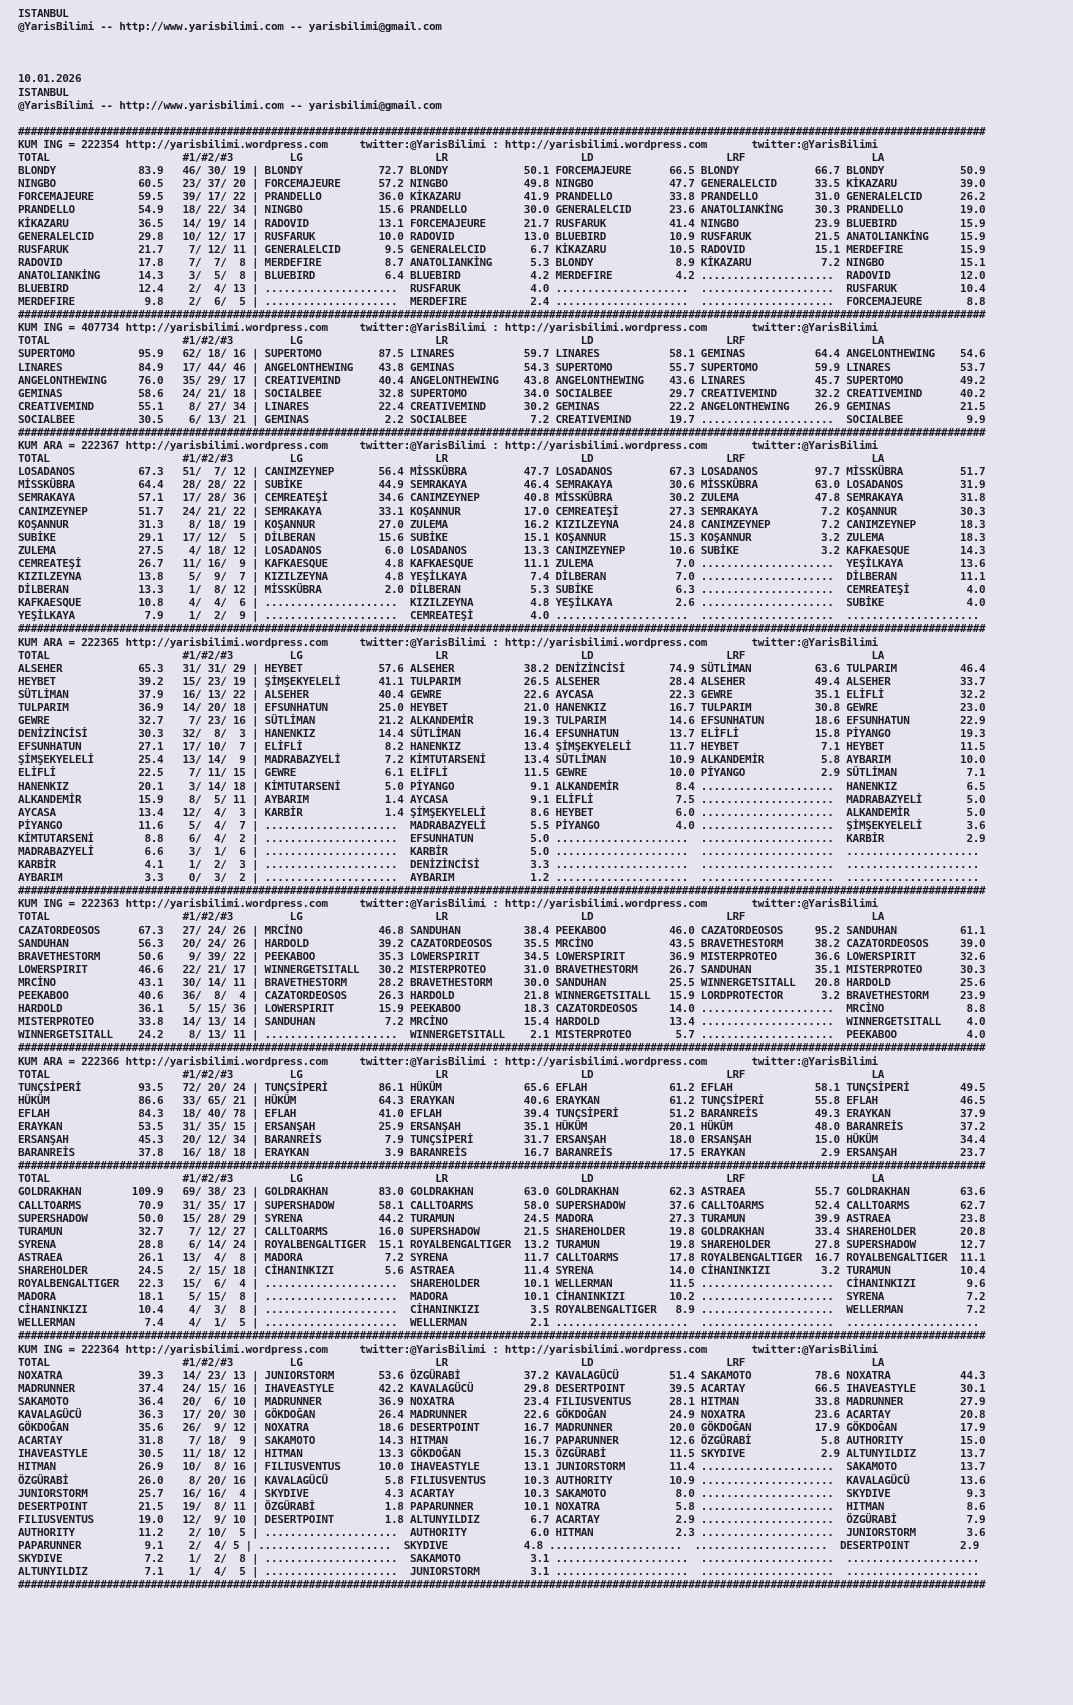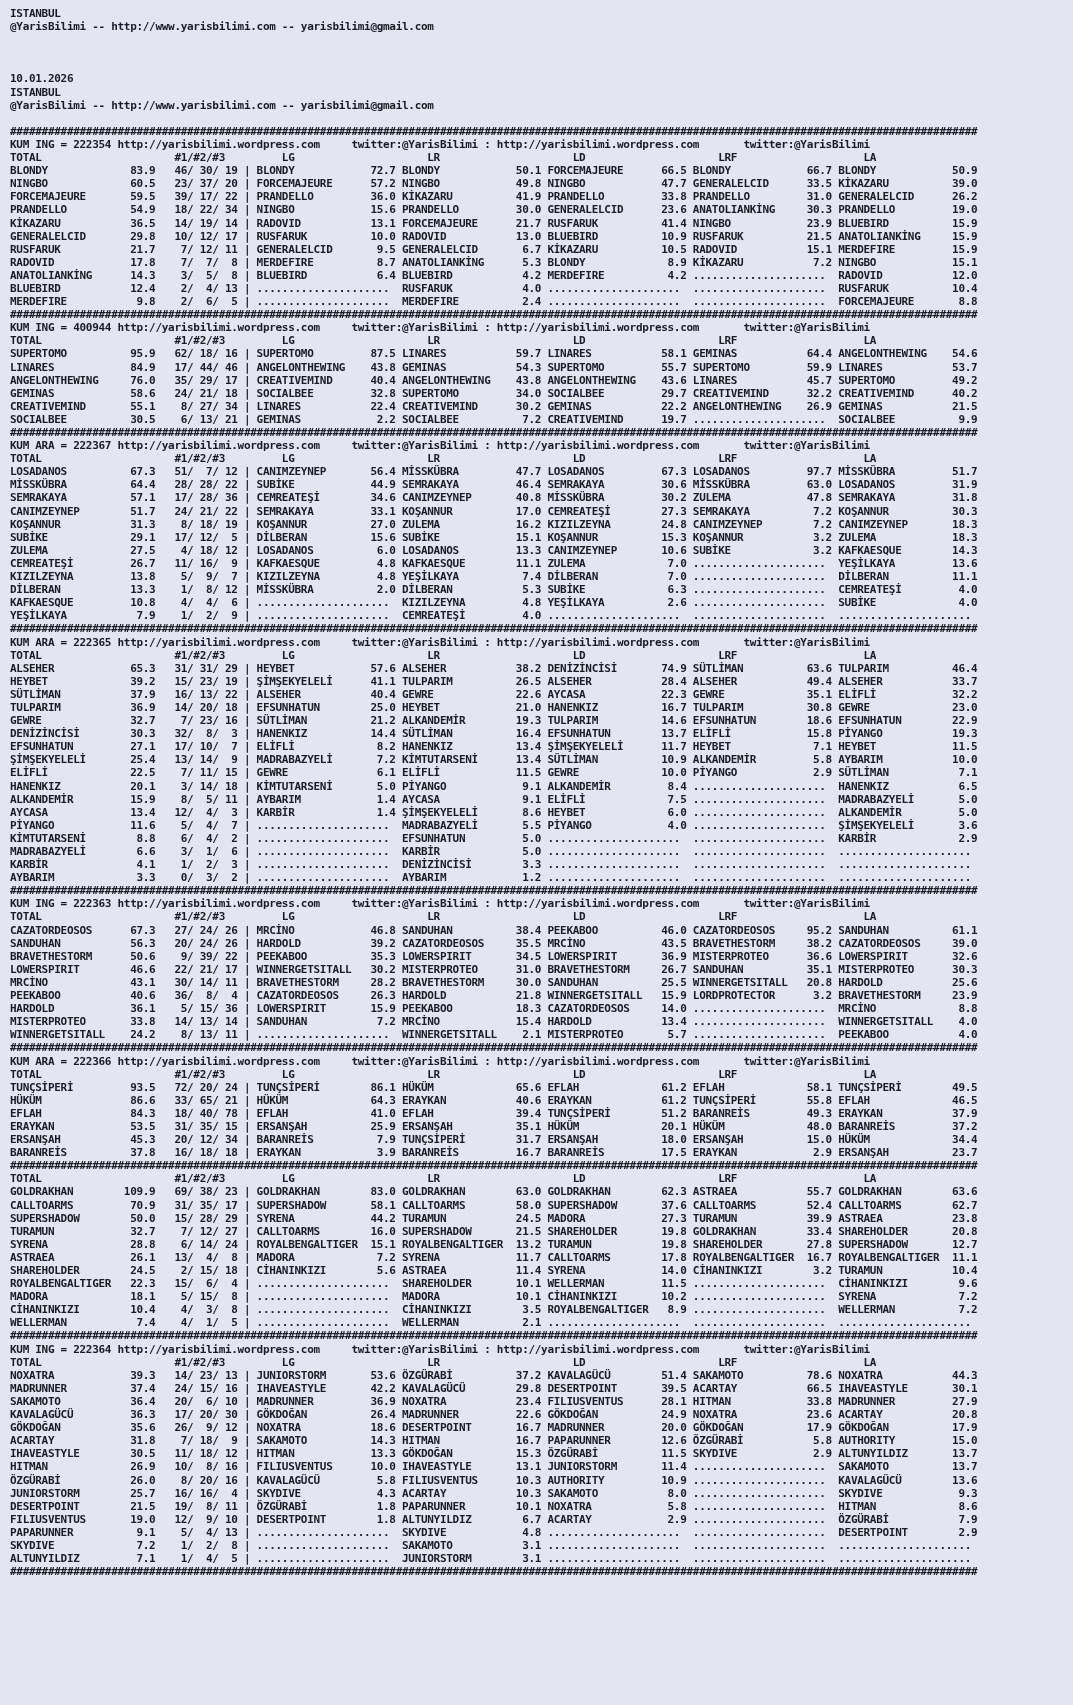--- a/index.html
+++ b/index.html
@@ -3,21 +3,21 @@
 <meta charset="utf-8">
 <style>
   html, body { margin: 0; padding: 0; }
   body {
     width: 1073px; min-height: 1705px;
     background: #e5e5f2;
     font-family: "DejaVu Sans Mono", "Liberation Mono", monospace;
     font-size: 11px; font-weight: bold;
     color: #1b1b26;
   }
-  #page { padding: 7px 0 0 10px; }
+  #page { padding: 7px 0 0 18px; }
   .ln {
     white-space: pre;
     height: 13.1px; line-height: 13.1px;
     letter-spacing: -0.3px;
   }
 </style>
 </head>
 <body>
 
 <div id="page">
@@ -39,21 +39,21 @@
       <div class="ln">FORCEMAJEURE       59.5   39/ 17/ 22 | PRANDELLO         36.0 KİKAZARU          41.9 PRANDELLO         33.8 PRANDELLO         31.0 GENERALELCID      26.2</div>
       <div class="ln">PRANDELLO          54.9   18/ 22/ 34 | NINGBO            15.6 PRANDELLO         30.0 GENERALELCID      23.6 ANATOLIANKİNG     30.3 PRANDELLO         19.0</div>
       <div class="ln">KİKAZARU           36.5   14/ 19/ 14 | RADOVID           13.1 FORCEMAJEURE      21.7 RUSFARUK          41.4 NINGBO            23.9 BLUEBIRD          15.9</div>
       <div class="ln">GENERALELCID       29.8   10/ 12/ 17 | RUSFARUK          10.0 RADOVID           13.0 BLUEBIRD          10.9 RUSFARUK          21.5 ANATOLIANKİNG     15.9</div>
       <div class="ln">RUSFARUK           21.7    7/ 12/ 11 | GENERALELCID       9.5 GENERALELCID       6.7 KİKAZARU          10.5 RADOVID           15.1 MERDEFIRE         15.9</div>
       <div class="ln">RADOVID            17.8    7/  7/  8 | MERDEFIRE          8.7 ANATOLIANKİNG      5.3 BLONDY             8.9 KİKAZARU           7.2 NINGBO            15.1</div>
       <div class="ln">ANATOLIANKİNG      14.3    3/  5/  8 | BLUEBIRD           6.4 BLUEBIRD           4.2 MERDEFIRE          4.2 .....................  RADOVID           12.0</div>
       <div class="ln">BLUEBIRD           12.4    2/  4/ 13 | .....................  RUSFARUK           4.0 .....................  .....................  RUSFARUK          10.4</div>
       <div class="ln">MERDEFIRE           9.8    2/  6/  5 | .....................  MERDEFIRE          2.4 .....................  .....................  FORCEMAJEURE       8.8</div>
       <div class="ln">#########################################################################################################################################################</div>
-      <div class="ln">KUM ING = 400944 http://yarisbilimi.wordpress.com     twitter:@YarisBilimi : http://yarisbilimi.wordpress.com       twitter:@YarisBilimi</div>
+      <div class="ln">KUM ING = 407734 http://yarisbilimi.wordpress.com     twitter:@YarisBilimi : http://yarisbilimi.wordpress.com       twitter:@YarisBilimi</div>
       <div class="ln">TOTAL                     #1/#2/#3         LG                     LR                     LD                     LRF                    LA</div>
       <div class="ln">SUPERTOMO          95.9   62/ 18/ 16 | SUPERTOMO         87.5 LINARES           59.7 LINARES           58.1 GEMINAS           64.4 ANGELONTHEWING    54.6</div>
       <div class="ln">LINARES            84.9   17/ 44/ 46 | ANGELONTHEWING    43.8 GEMINAS           54.3 SUPERTOMO         55.7 SUPERTOMO         59.9 LINARES           53.7</div>
       <div class="ln">ANGELONTHEWING     76.0   35/ 29/ 17 | CREATIVEMIND      40.4 ANGELONTHEWING    43.8 ANGELONTHEWING    43.6 LINARES           45.7 SUPERTOMO         49.2</div>
       <div class="ln">GEMINAS            58.6   24/ 21/ 18 | SOCIALBEE         32.8 SUPERTOMO         34.0 SOCIALBEE         29.7 CREATIVEMIND      32.2 CREATIVEMIND      40.2</div>
       <div class="ln">CREATIVEMIND       55.1    8/ 27/ 34 | LINARES           22.4 CREATIVEMIND      30.2 GEMINAS           22.2 ANGELONTHEWING    26.9 GEMINAS           21.5</div>
       <div class="ln">SOCIALBEE          30.5    6/ 13/ 21 | GEMINAS            2.2 SOCIALBEE          7.2 CREATIVEMIND      19.7 .....................  SOCIALBEE          9.9</div>
       <div class="ln">#########################################################################################################################################################</div>
       <div class="ln">KUM ARA = 222367 http://yarisbilimi.wordpress.com     twitter:@YarisBilimi : http://yarisbilimi.wordpress.com       twitter:@YarisBilimi</div>
       <div class="ln">TOTAL                     #1/#2/#3         LG                     LR                     LD                     LRF                    LA</div>
@@ -131,18 +131,19 @@
       <div class="ln">SAKAMOTO           36.4   20/  6/ 10 | MADRUNNER         36.9 NOXATRA           23.4 FILIUSVENTUS      28.1 HITMAN            33.8 MADRUNNER         27.9</div>
       <div class="ln">KAVALAGÜCÜ         36.3   17/ 20/ 30 | GÖKDOĞAN          26.4 MADRUNNER         22.6 GÖKDOĞAN          24.9 NOXATRA           23.6 ACARTAY           20.8</div>
       <div class="ln">GÖKDOĞAN           35.6   26/  9/ 12 | NOXATRA           18.6 DESERTPOINT       16.7 MADRUNNER         20.0 GÖKDOĞAN          17.9 GÖKDOĞAN          17.9</div>
       <div class="ln">ACARTAY            31.8    7/ 18/  9 | SAKAMOTO          14.3 HITMAN            16.7 PAPARUNNER        12.6 ÖZGÜRABİ           5.8 AUTHORITY         15.0</div>
       <div class="ln">IHAVEASTYLE        30.5   11/ 18/ 12 | HITMAN            13.3 GÖKDOĞAN          15.3 ÖZGÜRABİ          11.5 SKYDIVE            2.9 ALTUNYILDIZ       13.7</div>
       <div class="ln">HITMAN             26.9   10/  8/ 16 | FILIUSVENTUS      10.0 IHAVEASTYLE       13.1 JUNIORSTORM       11.4 .....................  SAKAMOTO          13.7</div>
       <div class="ln">ÖZGÜRABİ           26.0    8/ 20/ 16 | KAVALAGÜCÜ         5.8 FILIUSVENTUS      10.3 AUTHORITY         10.9 .....................  KAVALAGÜCÜ        13.6</div>
       <div class="ln">JUNIORSTORM        25.7   16/ 16/  4 | SKYDIVE            4.3 ACARTAY           10.3 SAKAMOTO           8.0 .....................  SKYDIVE            9.3</div>
       <div class="ln">DESERTPOINT        21.5   19/  8/ 11 | ÖZGÜRABİ           1.8 PAPARUNNER        10.1 NOXATRA            5.8 .....................  HITMAN             8.6</div>
       <div class="ln">FILIUSVENTUS       19.0   12/  9/ 10 | DESERTPOINT        1.8 ALTUNYILDIZ        6.7 ACARTAY            2.9 .....................  ÖZGÜRABİ           7.9</div>
-      <div class="ln">PAPARUNNER          9.1    5/  4/ 13 | .....................  SKYDIVE            4.8 .....................  .....................  DESERTPOINT        2.9</div>
+      <div class="ln">AUTHORITY          11.2    2/ 10/  5 | .....................  AUTHORITY          6.0 HITMAN             2.3 .....................  JUNIORSTORM        3.6</div>
+      <div class="ln">PAPARUNNER          9.1    2/  4/ 5 | .....................  SKYDIVE            4.8 .....................  .....................  DESERTPOINT        2.9</div>
       <div class="ln">SKYDIVE             7.2    1/  2/  8 | .....................  SAKAMOTO           3.1 .....................  .....................  ..................... </div>
       <div class="ln">ALTUNYILDIZ         7.1    1/  4/  5 | .....................  JUNIORSTORM        3.1 .....................  .....................  ..................... </div>
       <div class="ln">#########################################################################################################################################################</div>
     </div>
 </div>
 
 </body></html>

